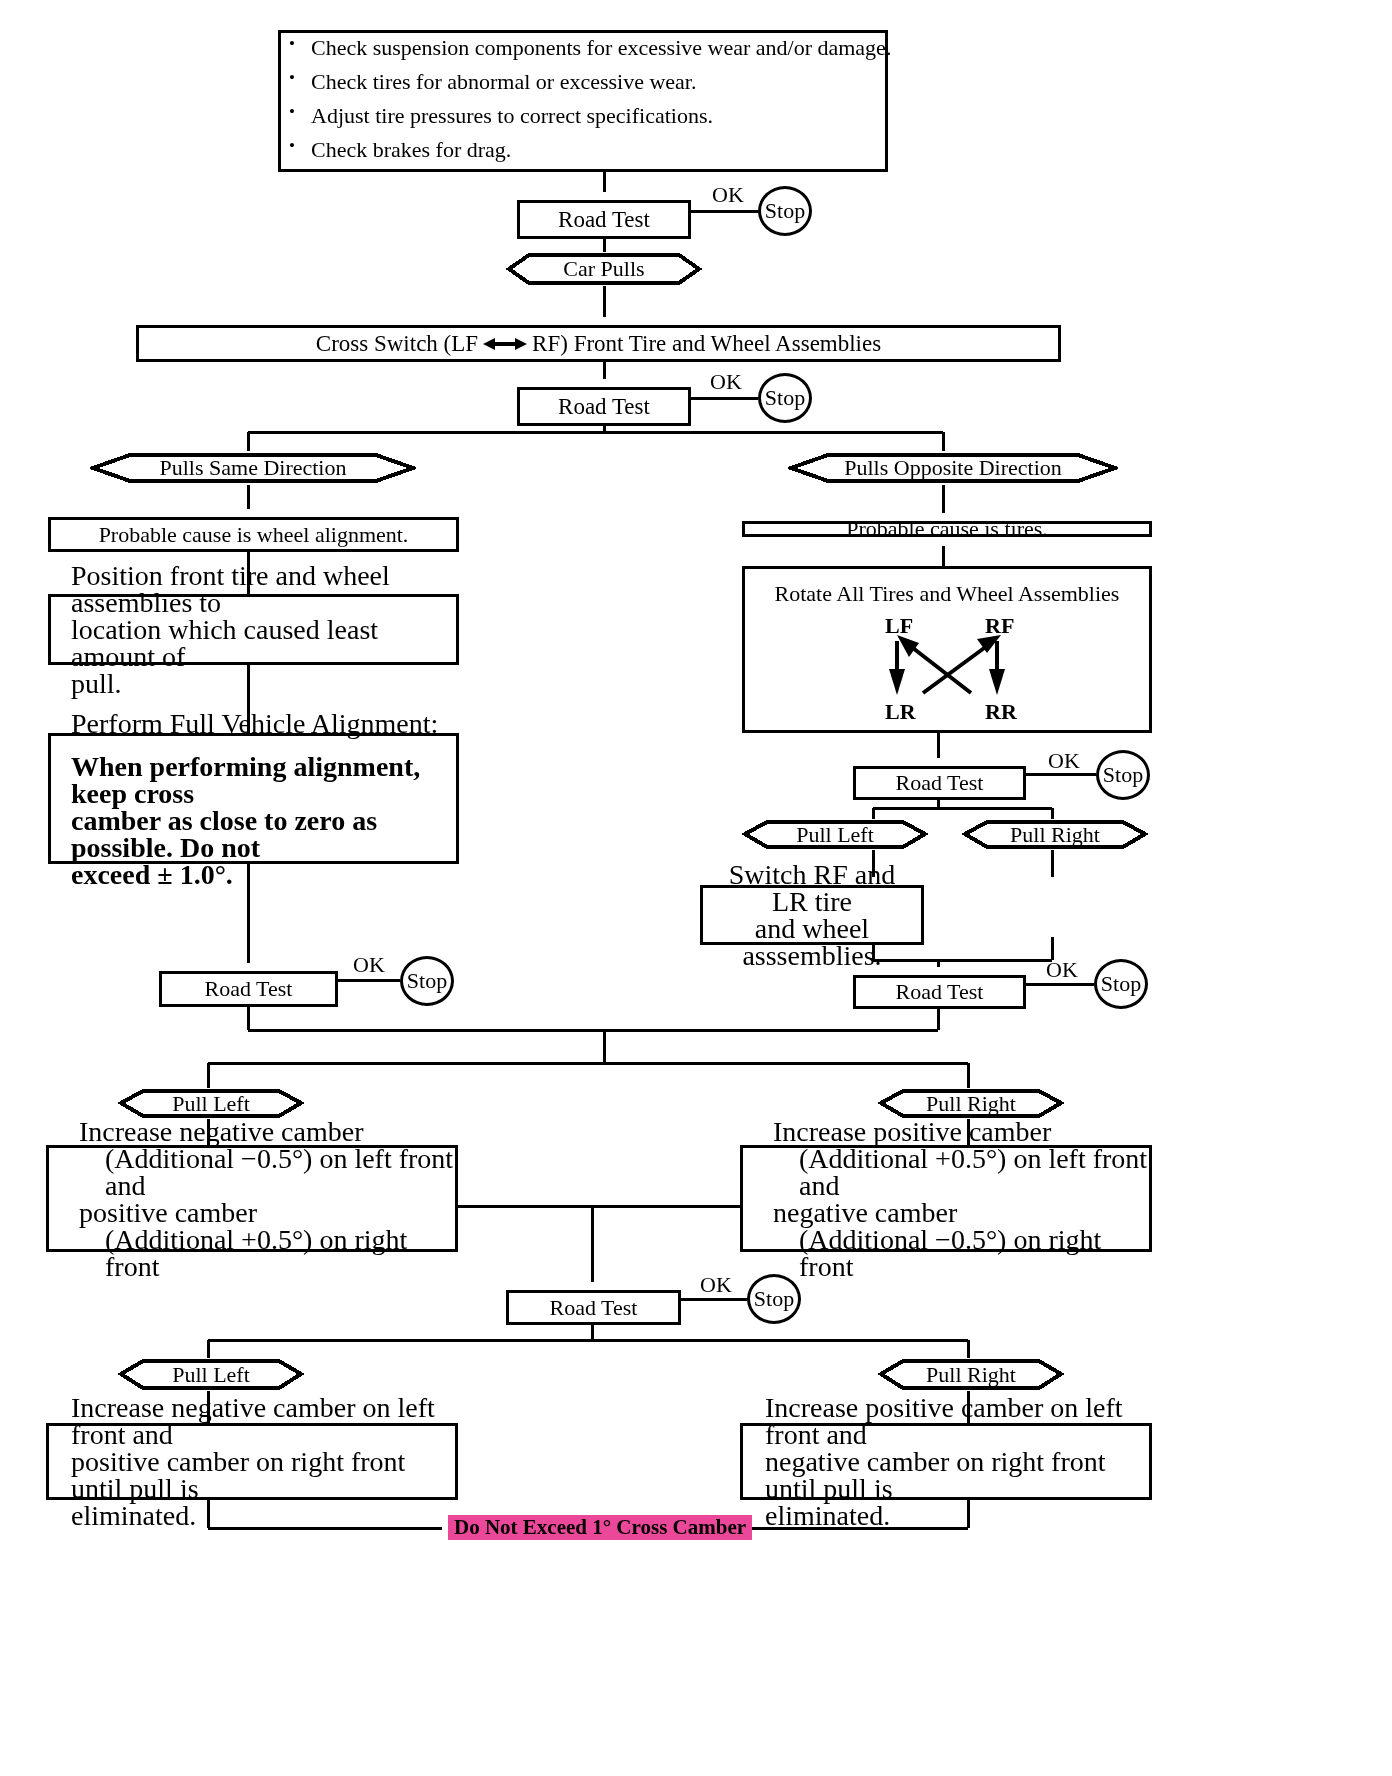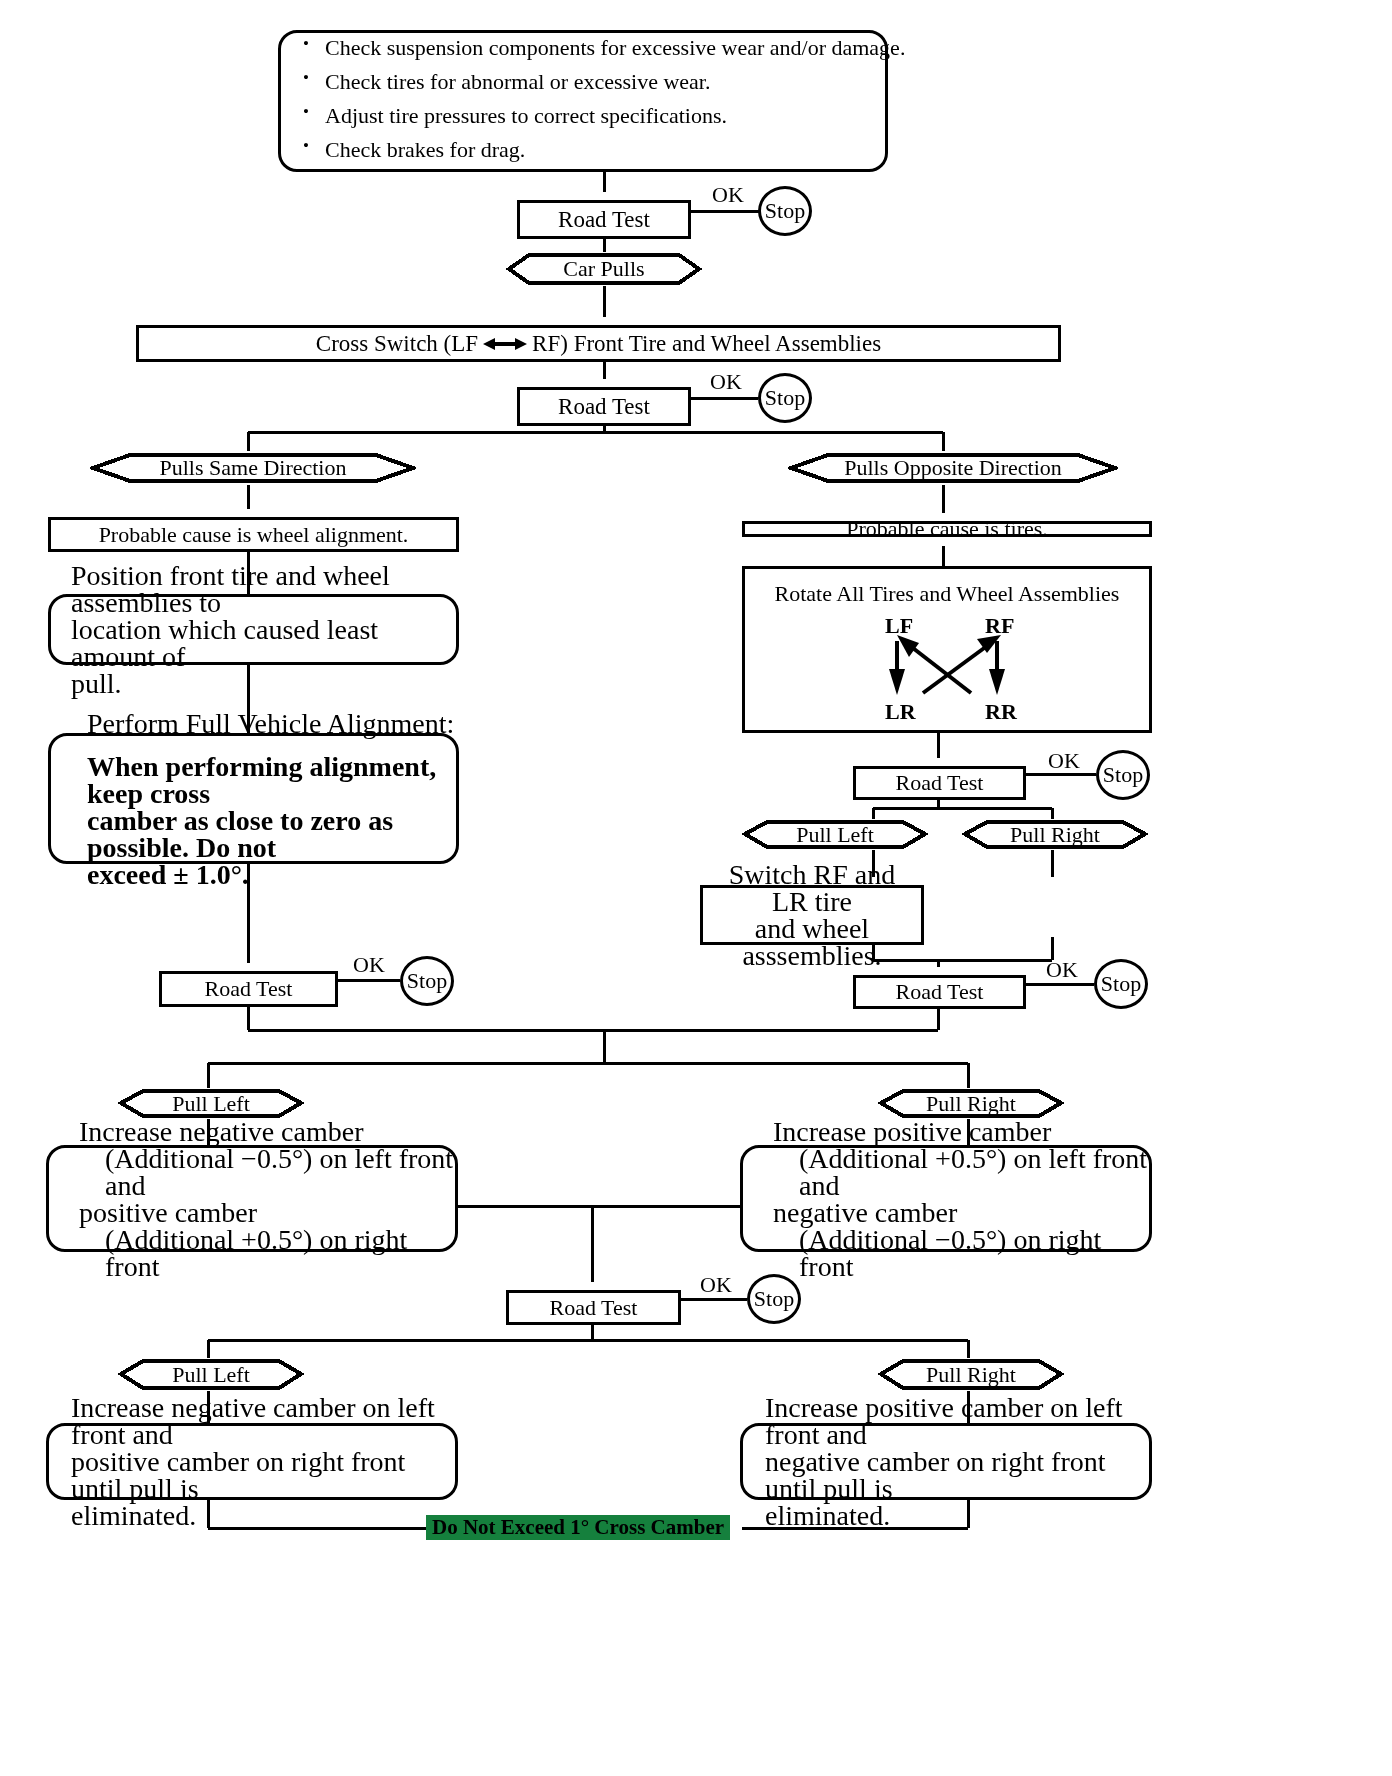--- a/index.html
+++ b/index.html
@@ -27,21 +27,21 @@
     box-sizing: border-box;
   }
   .rect {
     border: 3px solid #000;
     background: #fff;
     display: flex;
     align-items: center;
     box-sizing: border-box;
   }
   .rect.center { justify-content: flex-end; text-align: center; margin-top: 8px; }
-  .rect.left { justify-content: flex-start; text-align: left; border-radius: 19px; }
+  .rect.left { justify-content: center; text-align: left; }
   .rect .inner { padding: 0 14px; width: 100%; }
 
   .hex {
     background: #fff;
     display: flex;
     align-items: center;
     justify-content: center;
     text-align: center;
   }
 
@@ -254,21 +254,21 @@
 
   <div class="node rect left" style="left:48px; top:594px; width:411px; height:71px;">
     <div class="inner multiline" style="padding:0 0 0 20px;">
       <div>Position front tire and wheel assemblies to</div>
       <div>location which caused least amount of</div>
       <div>pull.</div>
     </div>
   </div>
 
   <div class="node rect left" style="left:48px; top:733px; width:411px; height:131px;">
-    <div class="inner multiline" style="padding:0 0 0 36px;">
+    <div class="inner multiline" style="padding:0 0 0 20px;">
       <div style="margin-bottom:16px;">Perform Full Vehicle Alignment:</div>
       <div class="bold">When performing alignment, keep cross</div>
       <div class="bold">camber as close to zero as possible.  Do not</div>
       <div class="bold">exceed ± 1.0°.</div>
     </div>
   </div>
 
   <div class="node rect center f22" style="left:159px; top:963px; width:179px; height:36px;">
     <div class="inner">Road Test</div>
   </div>
@@ -408,15 +408,15 @@
   </div>
 
   <div class="node rect left" style="left:740px; top:1423px; width:412px; height:77px;">
     <div class="inner multiline" style="padding:0 0 0 22px;">
       <div>Increase positive camber on left front and</div>
       <div>negative camber on right front until pull is</div>
       <div>eliminated.</div>
     </div>
   </div>
 
-  <div class="label f21 bold" style="left:426px; top:1515px; background:#15803d; padding:0 6px;">Do Not Exceed 1° Cross Camber</div>
+  <div class="label f21 bold" style="left:448px; top:1515px; background:#ec4899; padding:0 6px;">Do Not Exceed 1° Cross Camber</div>
 
 </div>
 
 </body></html>

